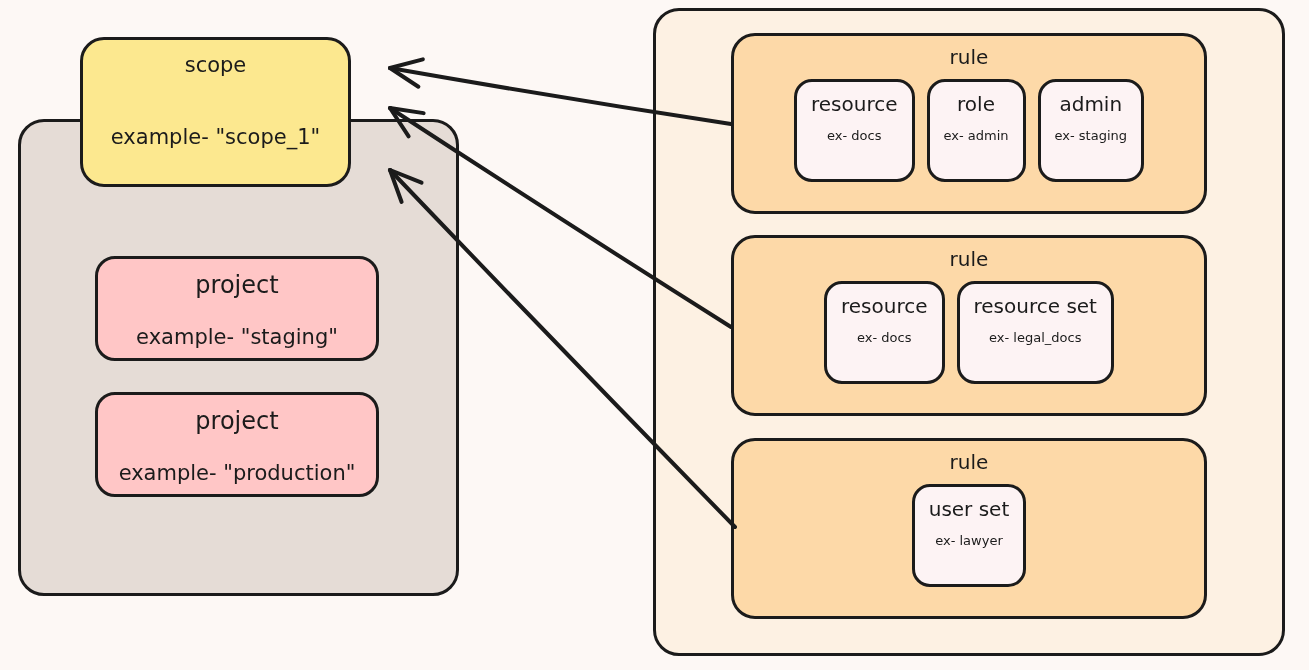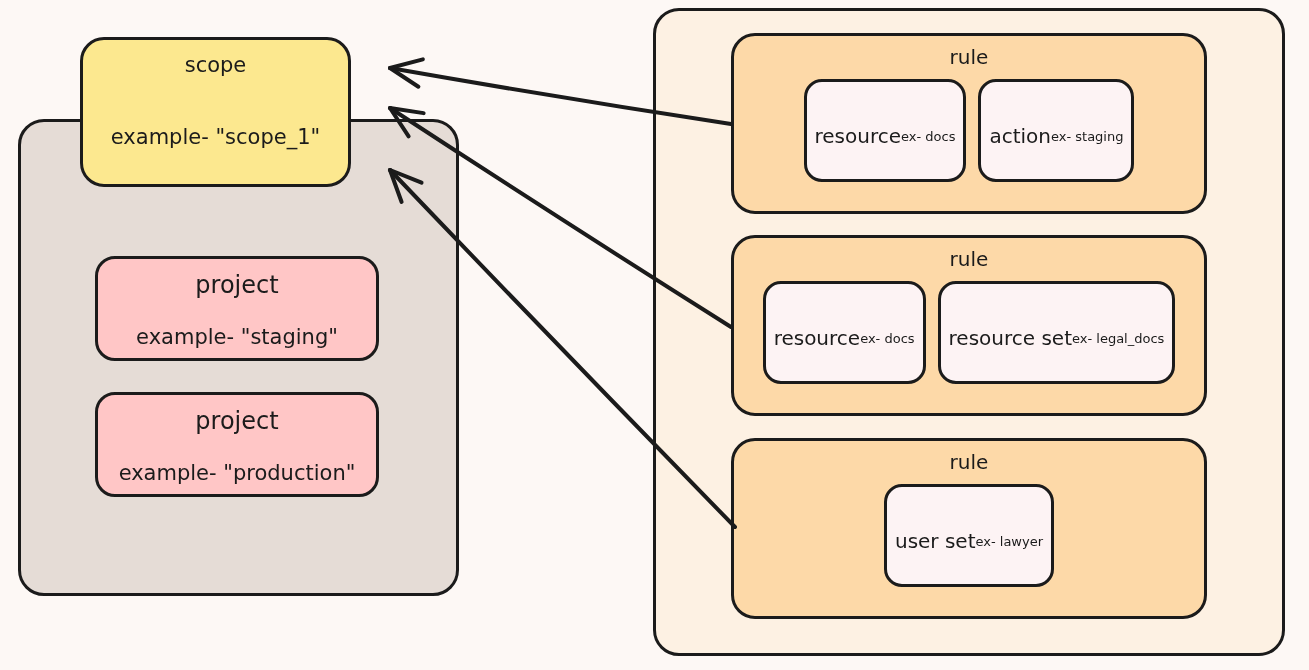--- a/index.html
+++ b/index.html
@@ -118,22 +118,23 @@
 
   
   .attr-card {
     position: relative;
     box-sizing: border-box;
     background: #fdf3f4;
     border: 3px solid #1b1b1b;
     border-radius: 18px;
     height: 103px;
     display: flex;
+    flex-direction: column;
     align-items: center;
-    padding: 0 8px;
+    padding: 0 14px;
     color: #1b1b1b;
   }
   .attr-card .k {
     margin-top: 10px;
     font-size: 20px;
     white-space: nowrap;
   }
   .attr-card .v {
     margin-top: 12px;
     font-size: 13px;
@@ -174,21 +175,25 @@
   <div class="box" id="rules-container"></div>
 
   <div class="box rule-box" id="rule-box-0">
     <div class="rule-title">rule</div>
     <div class="rule-cards">
       <div class="attr-card">
         <div class="k">resource</div>
         <div class="v">ex- docs</div>
       </div>
       <div class="attr-card">
-        <div class="k">action</div>
+        <div class="k">role</div>
+        <div class="v">ex- admin</div>
+      </div>
+      <div class="attr-card">
+        <div class="k">admin</div>
         <div class="v">ex- staging</div>
       </div>
     </div>
   </div>
 
   <div class="box rule-box" id="rule-box-1">
     <div class="rule-title">rule</div>
     <div class="rule-cards">
       <div class="attr-card">
         <div class="k">resource</div>

